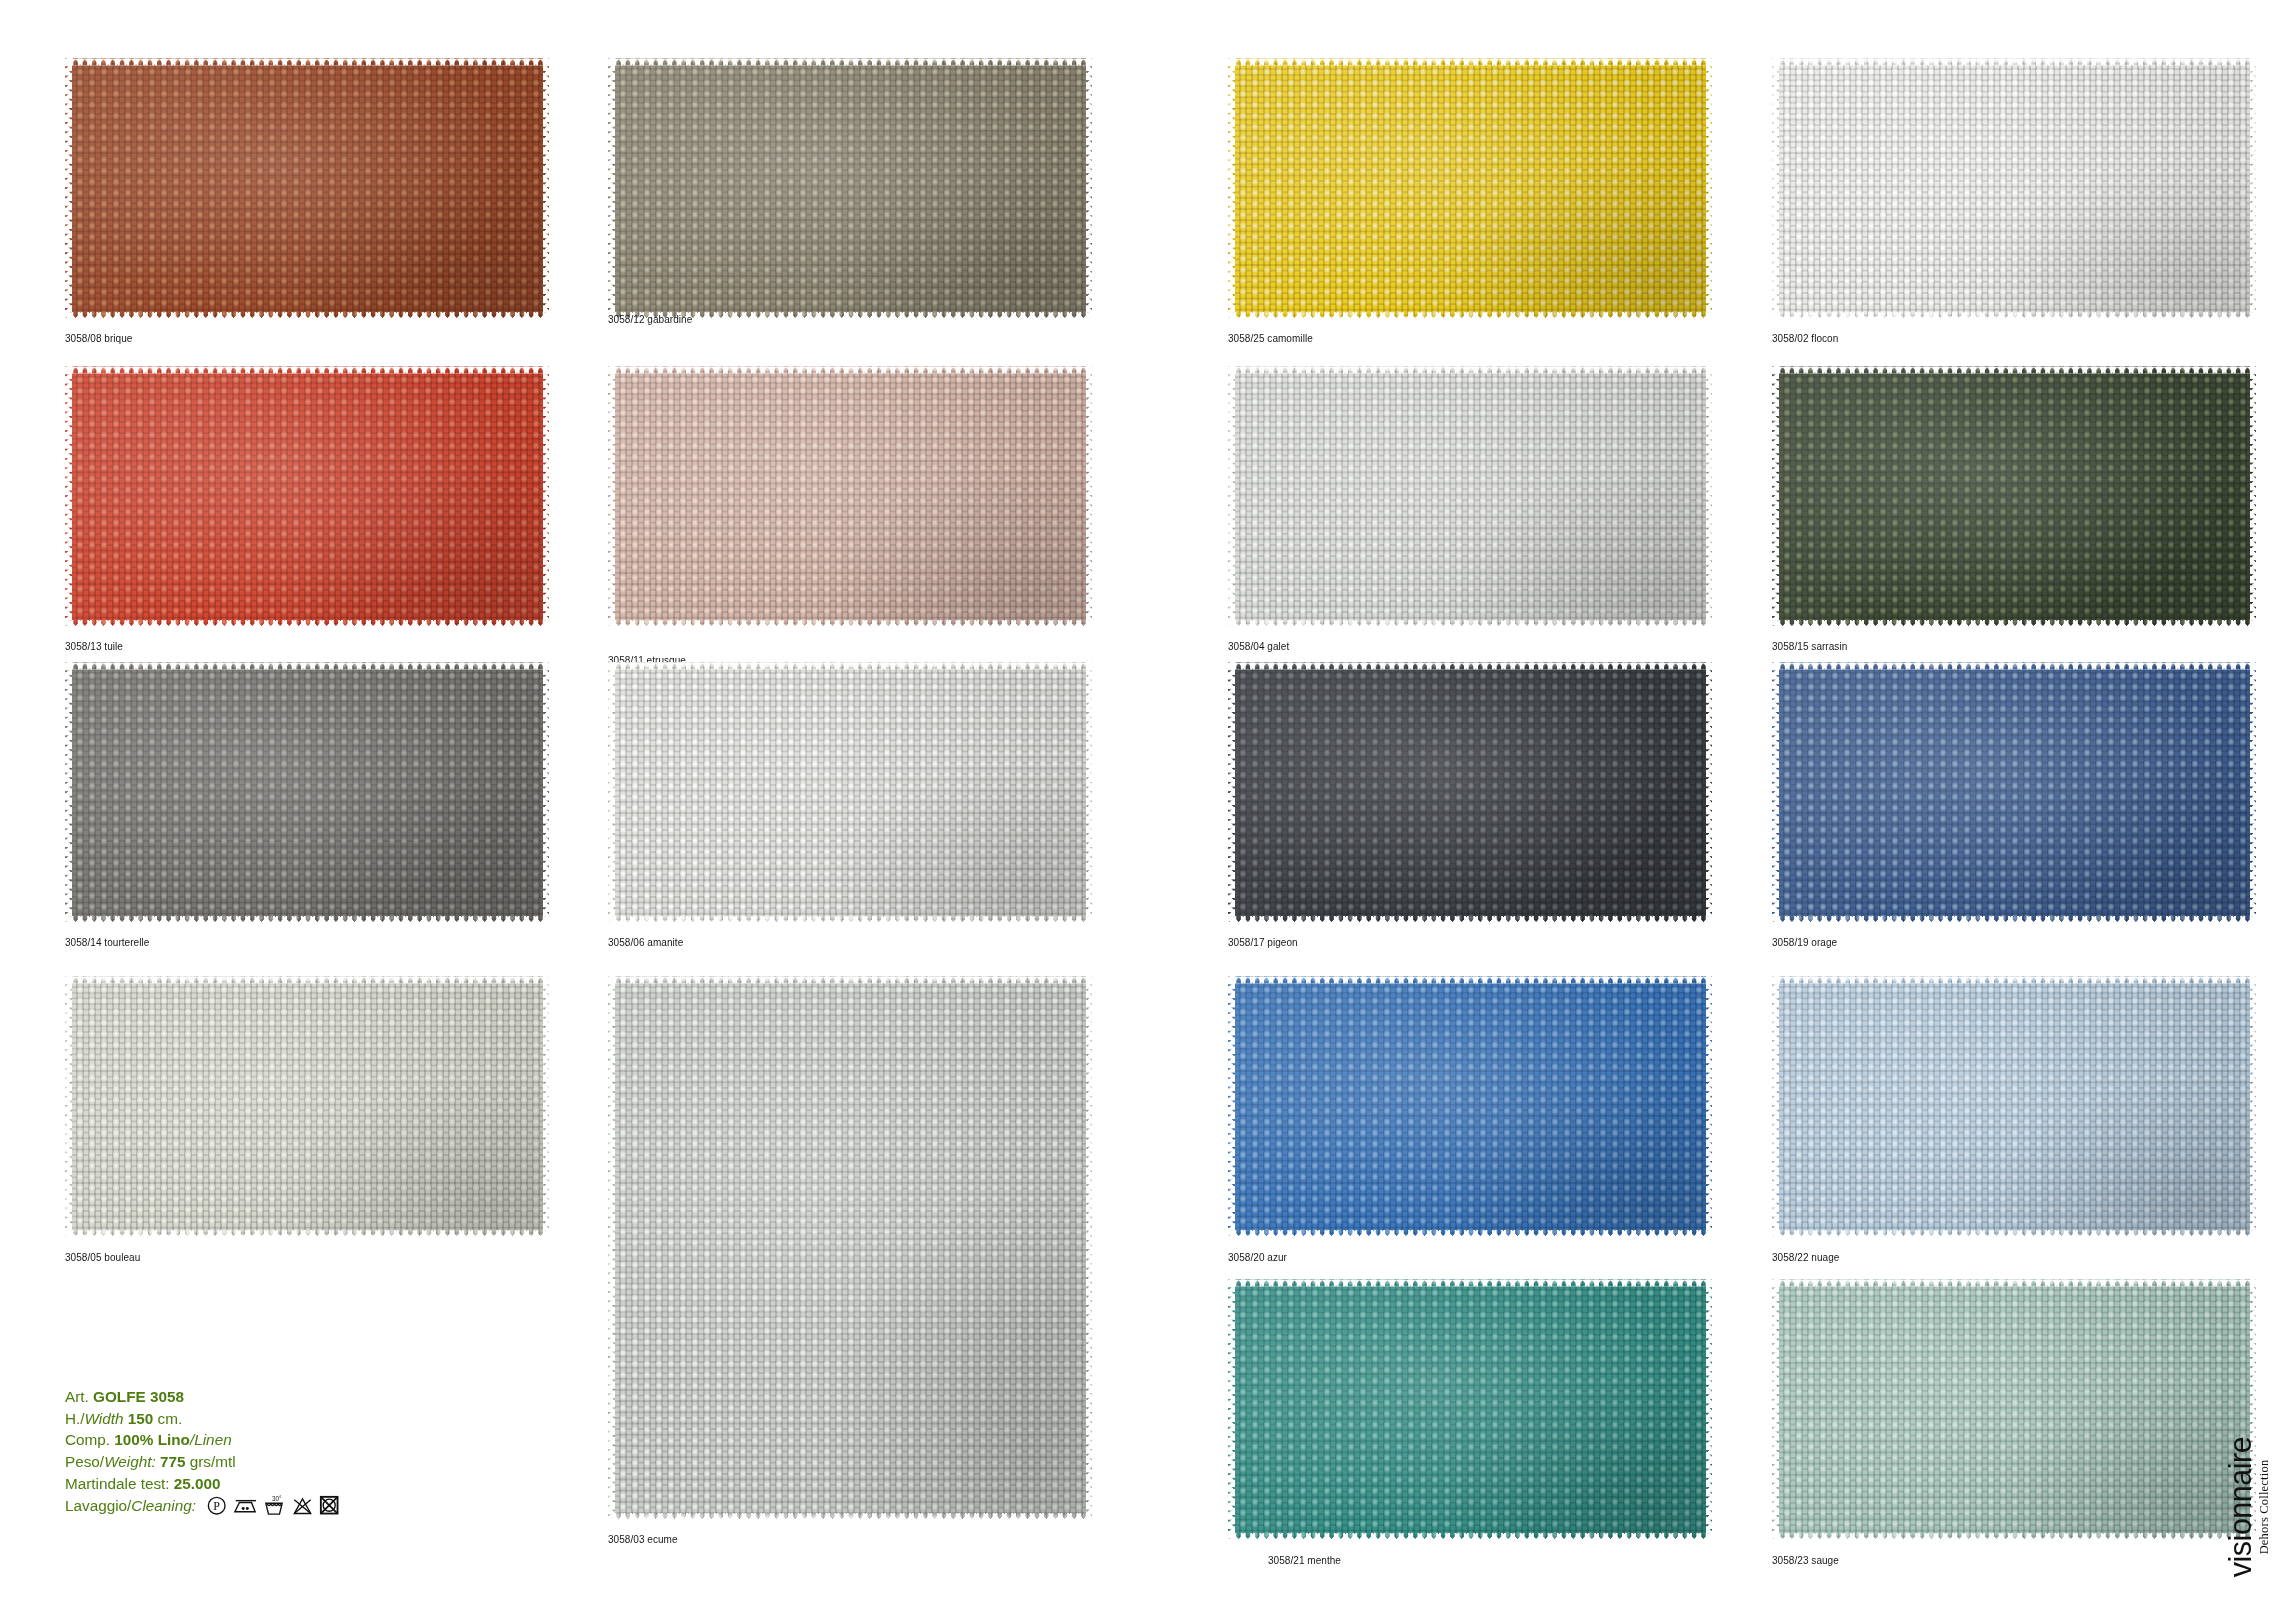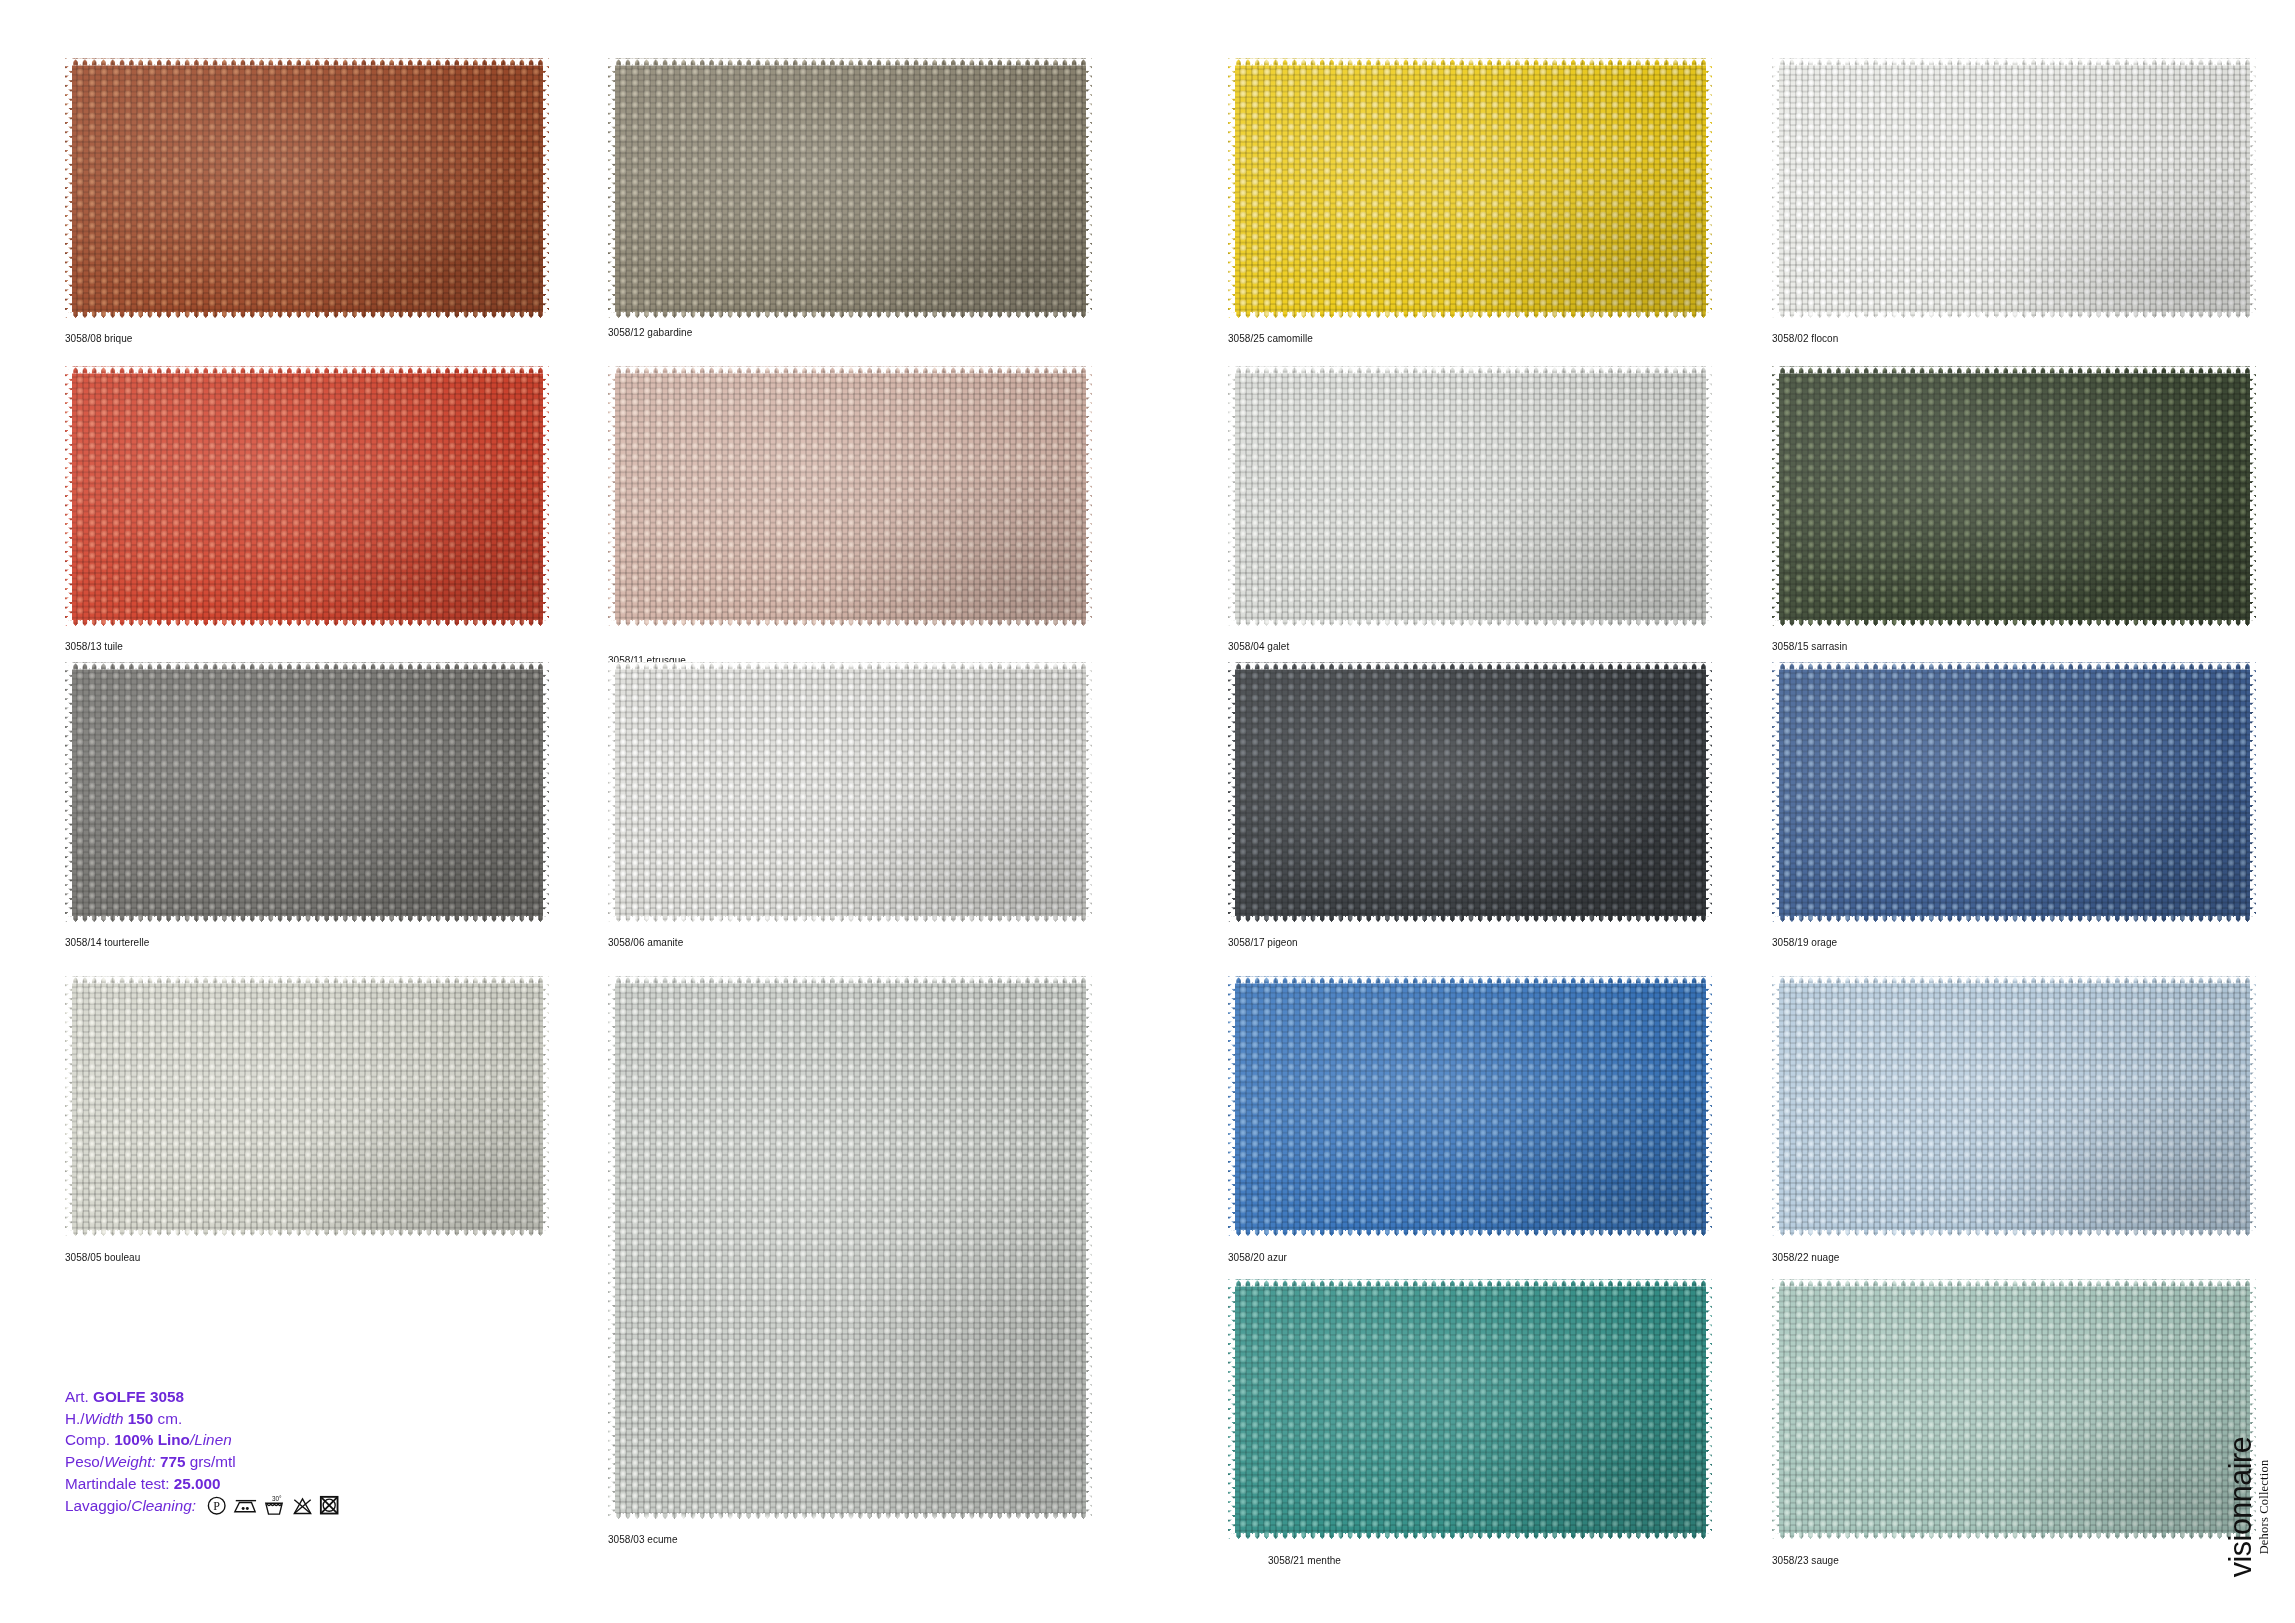--- a/index.html
+++ b/index.html
@@ -78,21 +78,21 @@
     white-space:nowrap;
   }
 
   
   #spec {
     position:absolute;
     left:65px;
     top:1386px;
     font-size:15.3px;
     line-height:1.42;
-    color:#6d28d9;
+    color:#4d7c0f;
   }
   #spec .ln { white-space:nowrap; }
   #spec b { font-weight:700; }
   #spec i { font-style:italic; }
 
   #care { display:inline-flex; align-items:center; gap:6.5px; margin-left:6.5px; vertical-align:-4.6px; }
   #care svg { display:block; }
 
   
   #logo {
@@ -143,21 +143,21 @@
     <div class="cell" style="left: 608px; top: 58px; width: 484px; height: 261px;">
       <div class="swatch">
         <div class="weave" style="--base: #8d8673; --hi: #bdb6a1; --lo: #4a463a;"></div>
         <div class="shade"></div>
         <div class="pink-t"></div>
         <div class="pink-b"></div>
         <div class="pink-l"></div>
         <div class="pink-r"></div>
       </div>
     </div>
-    <div class="caption" style="left: 608px; top: 327px;">3058/12 gabardine</div>
+    <div class="caption" style="left: 608px; top: 314px;">3058/12 gabardine</div>
     <div class="cell" style="left: 1228px; top: 58px; width: 484px; height: 261px;">
       <div class="swatch">
         <div class="weave" style="--base: #edcc1d; --hi: #f7e892; --lo: #b0900a;"></div>
         <div class="shade"></div>
         <div class="pink-t"></div>
         <div class="pink-b"></div>
         <div class="pink-l"></div>
         <div class="pink-r"></div>
       </div>
     </div>

